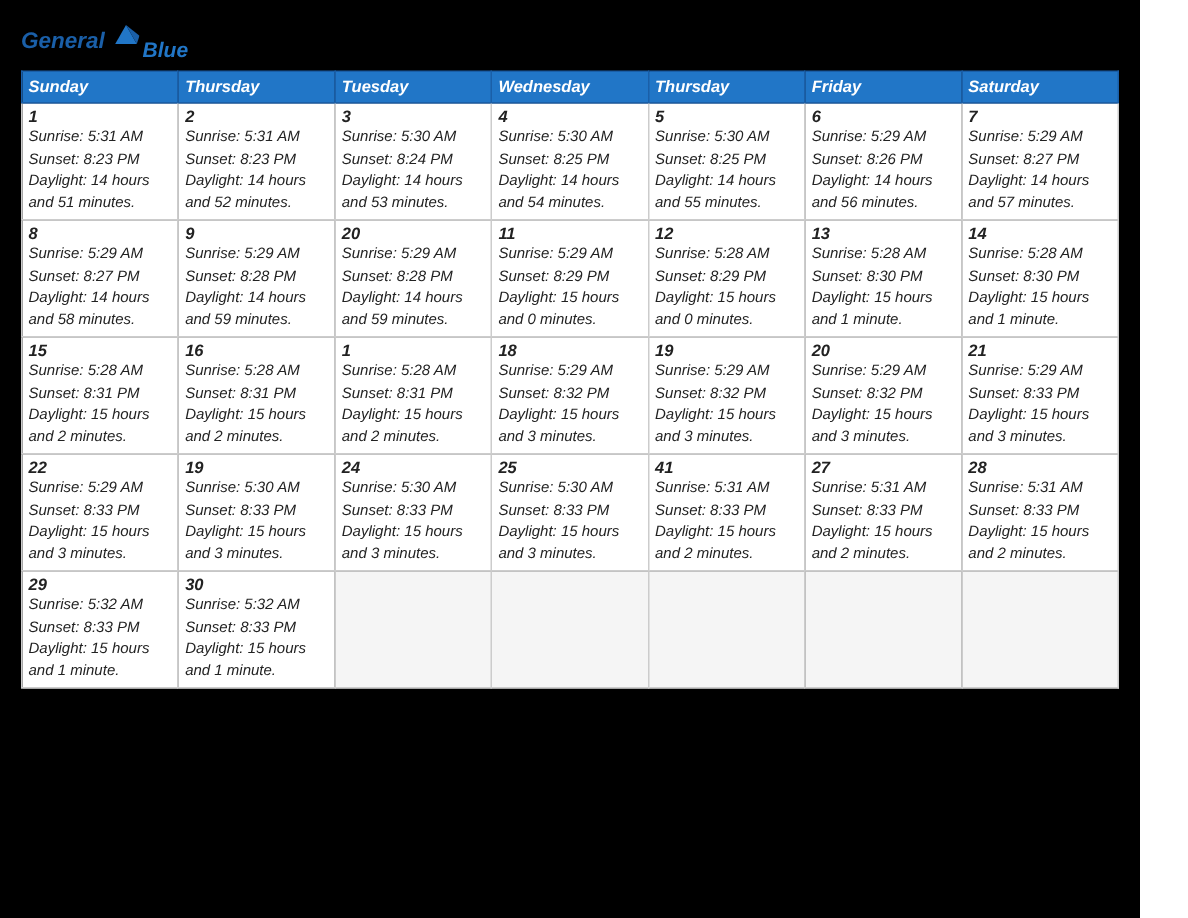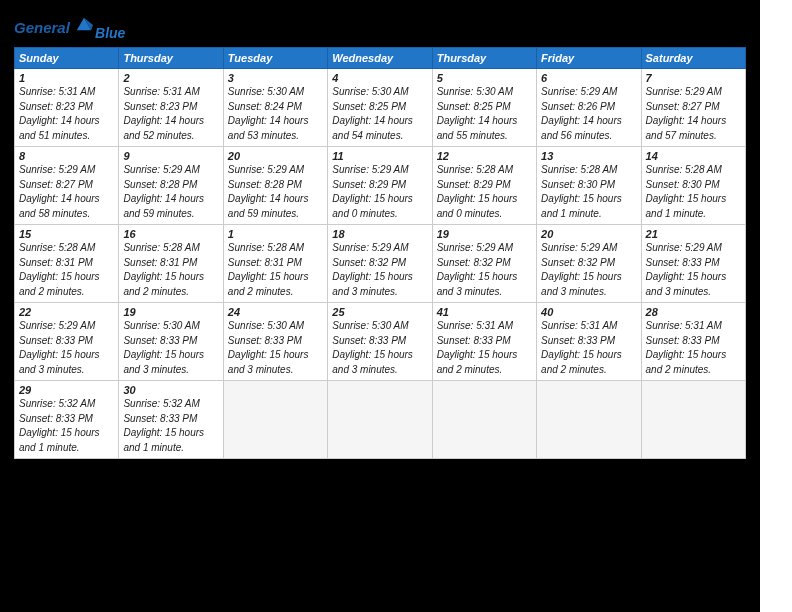--- a/index.html
+++ b/index.html
@@ -314,21 +314,21 @@
 and 3 minutes.</div>
           </td>
           <td>
             <span class="day-num">41</span>
             <div class="day-info" style="white-space: pre-line;">Sunrise: 5:31 AM
 Sunset: 8:33 PM
 Daylight: 15 hours
 and 2 minutes.</div>
           </td>
           <td>
-            <span class="day-num">40</span>
+            <span class="day-num">27</span>
             <div class="day-info" style="white-space: pre-line;">Sunrise: 5:31 AM
 Sunset: 8:33 PM
 Daylight: 15 hours
 and 2 minutes.</div>
           </td>
           <td>
             <span class="day-num">28</span>
             <div class="day-info" style="white-space: pre-line;">Sunrise: 5:31 AM
 Sunset: 8:33 PM
 Daylight: 15 hours

